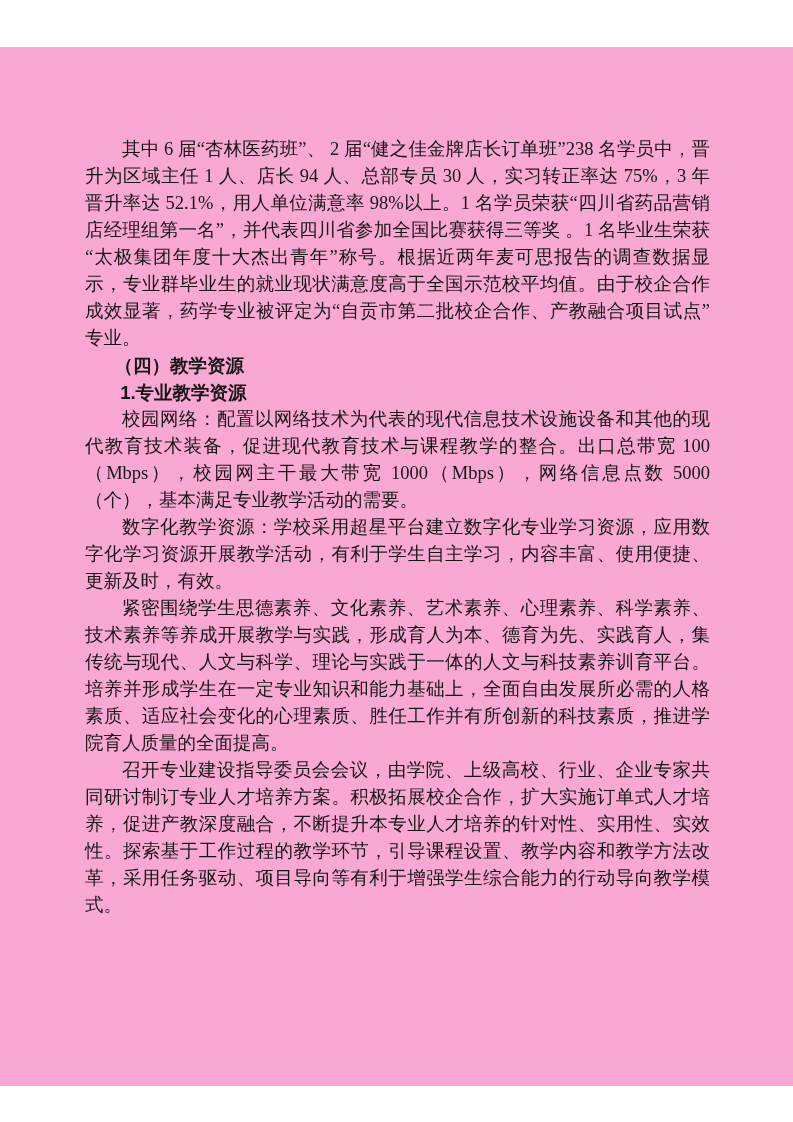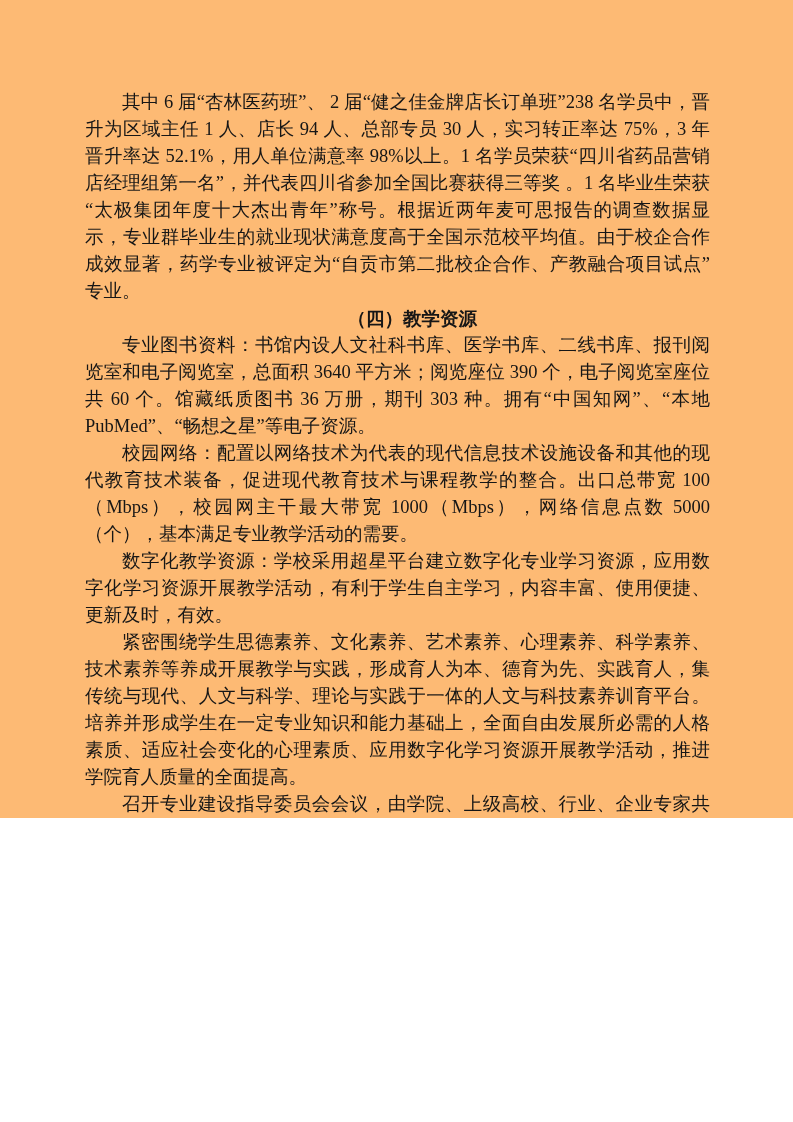--- a/index.html
+++ b/index.html
@@ -3,25 +3,26 @@
 <meta charset="utf-8">
 <style>
   html, body {
     margin: 0;
     padding: 0;
     background: #ffffff;
   }
   .doc-page {
     position: relative;
     width: 793px;
-    height: 818px;
-    background: #fdba74;
+    height: 1039px;
+    background: #f9a8d4;
     overflow: hidden;
     font-family: "Liberation Serif", "DejaVu Serif", serif;
     color: #161616;
+    margin-top: 47px;
   }
   .doc-content {
     position: absolute;
     left: 85px;
     top: 89px;
     width: 625px;
     font-size: 18.5px;
     line-height: 27px;
     text-align: justify;
     text-justify: inter-ideograph;
@@ -29,21 +30,21 @@
   .para {
     margin: 0;
     text-indent: 2em;
   }
   .heading-section, .heading-sub {
     margin: 0;
     font-size: 18.5px;
     line-height: 27px;
     font-weight: 700;
     font-family: "Liberation Sans", "DejaVu Sans", sans-serif;
-    text-align: center;
+    text-align: left;
   }
   .heading-section { text-indent: 1.6em; }
   .heading-sub     { text-indent: 1.9em; }
   .page-footer {
     position: absolute;
     left: 0;
     top: 1031px;
     width: 793px;
     text-align: center;
     font-size: 15px;
@@ -51,19 +52,19 @@
     color: #1a1a1a;
   }
 </style>
 </head>
 <body>
 
 <div class="doc-page">
   <div class="doc-content">
     <p class="para">其中 6 届“杏林医药班”、 2 届“健之佳金牌店长订单班”238 名学员中，晋升为区域主任 1 人、店长 94 人、总部专员 30 人，实习转正率达 75%，3 年晋升率达 52.1%，用人单位满意率 98%以上。1 名学员荣获“四川省药品营销店经理组第一名”，并代表四川省参加全国比赛获得三等奖 。1 名毕业生荣获“太极集团年度十大杰出青年”称号。根据近两年麦可思报告的调查数据显示，专业群毕业生的就业现状满意度高于全国示范校平均值。由于校企合作成效显著，药学专业被评定为“自贡市第二批校企合作、产教融合项目试点”专业。</p>
     <h2 class="heading-section">（四）教学资源</h2>
-    <p class="para">专业图书资料：书馆内设人文社科书库、医学书库、二线书库、报刊阅览室和电子阅览室，总面积 3640 平方米；阅览座位 390 个，电子阅览室座位共 60 个。馆藏纸质图书 36 万册，期刊 303 种。拥有“中国知网”、“本地 PubMed”、“畅想之星”等电子资源。</p>
+    <h3 class="heading-sub">1.专业教学资源</h3>
     <p class="para">校园网络：配置以网络技术为代表的现代信息技术设施设备和其他的现代教育技术装备，促进现代教育技术与课程教学的整合。出口总带宽 100（Mbps），校园网主干最大带宽 1000（Mbps），网络信息点数 5000（个），基本满足专业教学活动的需要。</p>
     <p class="para">数字化教学资源：学校采用超星平台建立数字化专业学习资源，应用数字化学习资源开展教学活动，有利于学生自主学习，内容丰富、使用便捷、更新及时，有效。</p>
-    <p class="para">紧密围绕学生思德素养、文化素养、艺术素养、心理素养、科学素养、技术素养等养成开展教学与实践，形成育人为本、德育为先、实践育人，集传统与现代、人文与科学、理论与实践于一体的人文与科技素养训育平台。培养并形成学生在一定专业知识和能力基础上，全面自由发展所必需的人格素质、适应社会变化的心理素质、应用数字化学习资源开展教学活动，推进学院育人质量的全面提高。</p>
+    <p class="para">紧密围绕学生思德素养、文化素养、艺术素养、心理素养、科学素养、技术素养等养成开展教学与实践，形成育人为本、德育为先、实践育人，集传统与现代、人文与科学、理论与实践于一体的人文与科技素养训育平台。培养并形成学生在一定专业知识和能力基础上，全面自由发展所必需的人格素质、适应社会变化的心理素质、胜任工作并有所创新的科技素质，推进学院育人质量的全面提高。</p>
     <p class="para">召开专业建设指导委员会会议，由学院、上级高校、行业、企业专家共同研讨制订专业人才培养方案。积极拓展校企合作，扩大实施订单式人才培养，促进产教深度融合，不断提升本专业人才培养的针对性、实用性、实效性。探索基于工作过程的教学环节，引导课程设置、教学内容和教学方法改革，采用任务驱动、项目导向等有利于增强学生综合能力的行动导向教学模式。</p>
   </div>
 </div>
 
 </body></html>

